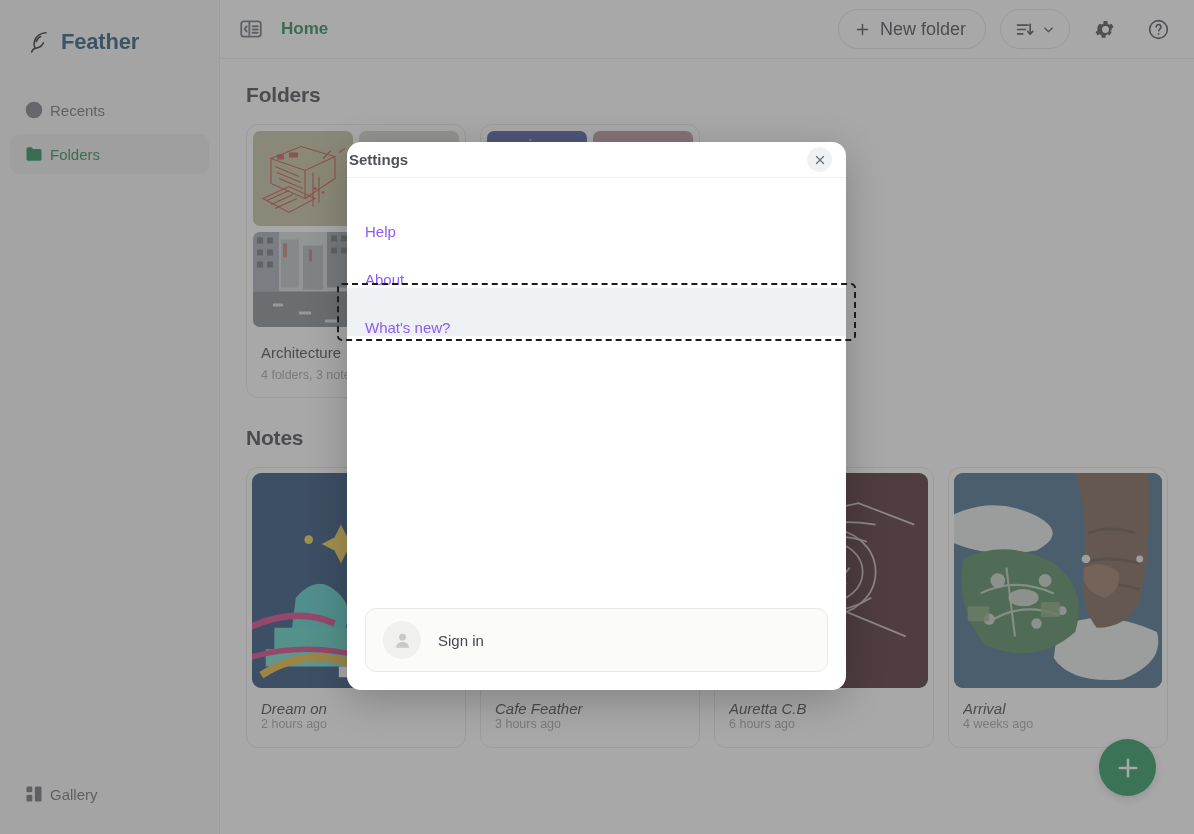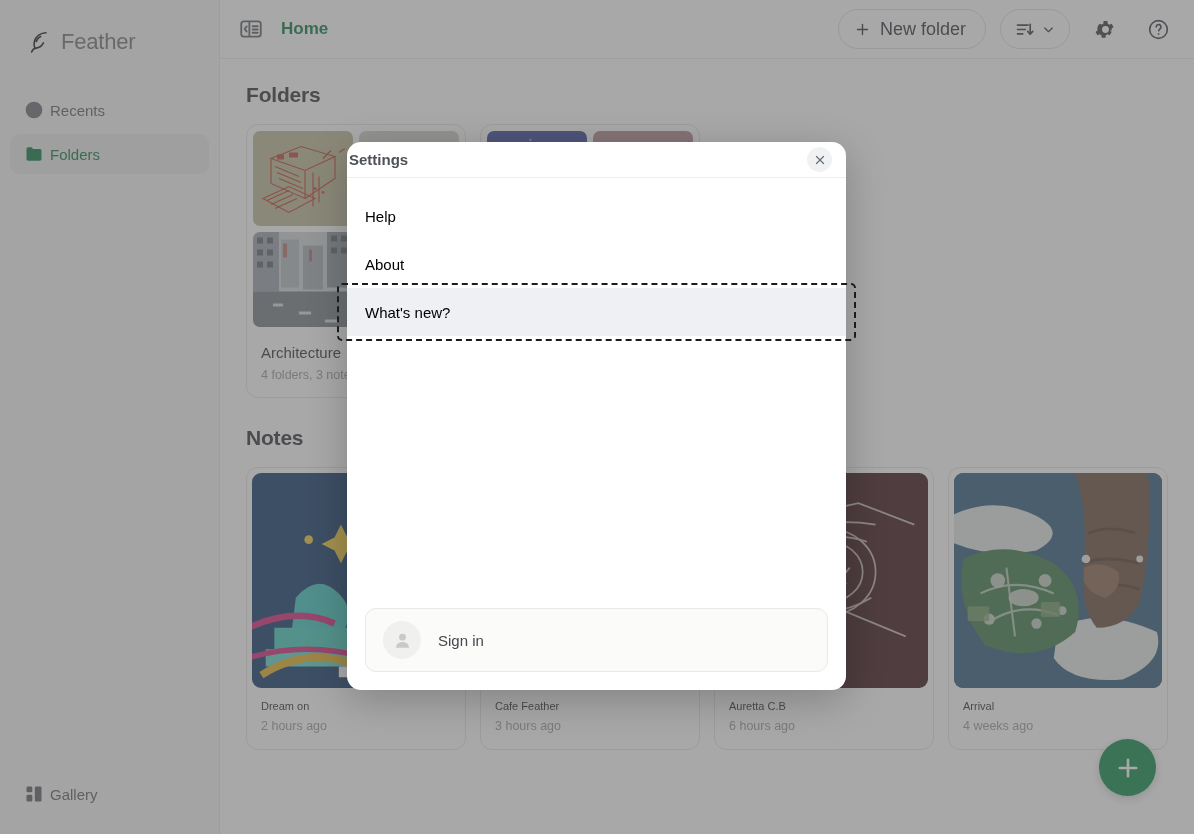--- a/index.html
+++ b/index.html
@@ -42,22 +42,22 @@
   .brand {
     display: flex;
     align-items: center;
     gap: 9px;
     padding: 24px 0 0 26px;
     height: 60px;
   }
   .brand-logo { width: 26px; height: 26px; display: block; }
   .brand-name {
     font-size: 22px;
-    font-weight: 400;
-    color: #737373;
+    font-weight: 700;
+    color: #0c4a6e;
     letter-spacing: -0.2px;
   }
 
   .nav {
     margin-top: 30px;
     padding: 0 10px;
     display: flex;
     flex-direction: column;
     gap: 4px;
   }
@@ -232,26 +232,26 @@
   }
   .note-thumb {
     height: 215px;
     margin: 5px 5px 0 5px;
     border-radius: 9px;
     overflow: hidden;
   }
   .note-thumb svg { width: 100%; height: 100%; display: block; }
   .note-meta { padding: 12px 14px 16px 14px; }
   .note-name {
-    font-size: 11px;
+    font-size: 15px;
     color: #2d3037;
-    margin-bottom: 7px;
     white-space: nowrap;
     overflow: hidden;
     text-overflow: ellipsis;
+    font-style: italic;
   }
   .note-sub { font-size: 12.5px; color: #9a9a96; }
 
   
   .fab {
     position: absolute;
     right: 38px;
     bottom: 38px;
     width: 57px;
     height: 57px;
@@ -317,24 +317,24 @@
 
   .modal-body {
     flex: 1 1 auto;
     padding: 14px 0 0 0;
     min-height: 0;
   }
 
   .menu-item {
     height: 48px;
     display: flex;
-    align-items: center;
+    align-items: flex-end;
     padding: 0 18px;
     font-size: 15px;
-    color: #000000;
+    color: #8b5cf6;
     cursor: pointer;
     position: relative;
   }
   .menu-item.focused {
     background: #eff0f3;
   }
   .menu-item.focused .focus-ring {
     position: absolute;
     left: -10px;
     right: -10px;

